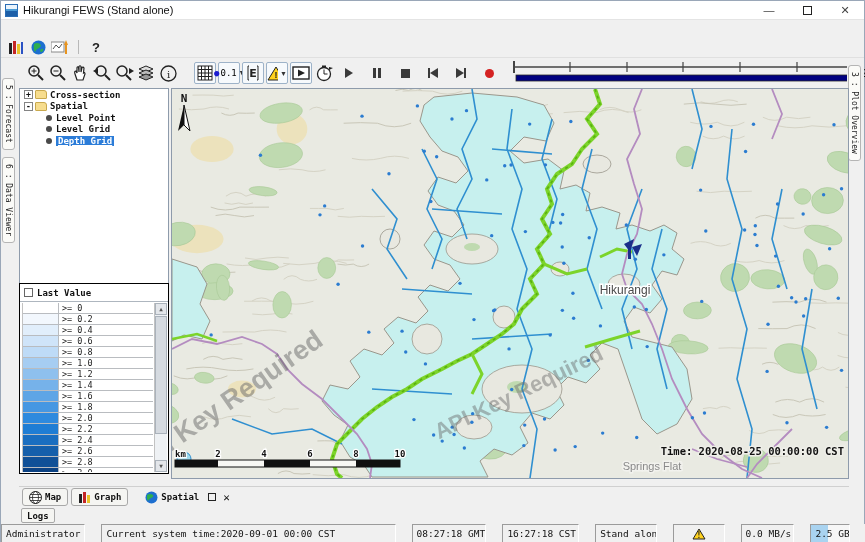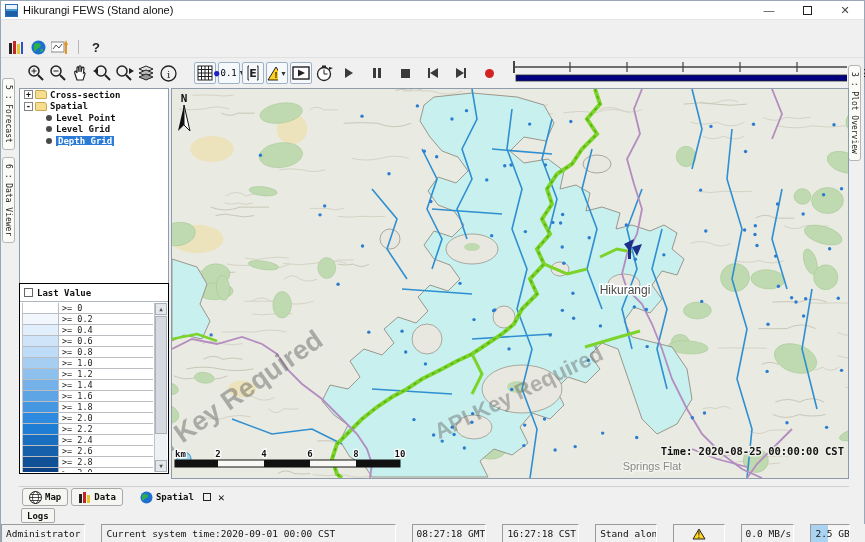--- a/index.html
+++ b/index.html
@@ -717,21 +717,21 @@
           <line x1="1.5" y1="9.5" x2="11.5" y2="9.5" stroke="#222" stroke-width="0.8"></line>
         </svg>
       <span>Map</span>
     </span>
     <span class="btab">
       <svg width="13" height="13">
           <rect x="1" y="3" width="3" height="9" fill="#222"></rect>
           <rect x="5" y="1" width="3" height="11" fill="#c42525"></rect>
           <rect x="9" y="4" width="3" height="8" fill="#e8c22a"></rect>
         </svg>
-      <span>Data</span>
+      <span>Graph</span>
     </span>
     <span class="btab" id="spatial-tab">
       <svg width="13" height="13">
           <circle cx="6.5" cy="6.5" r="6" fill="#1d6fd0"></circle>
           <path d="M2,4 Q5,2 8,4 Q9,6 6,7 Q4,8 3,10 Q1.5,8 2,4Z" fill="#2fae4e"></path>
         </svg>
       <span>Spatial</span>
       <span class="tab-max"></span>
       <span class="tab-close">✕</span>
     </span>

